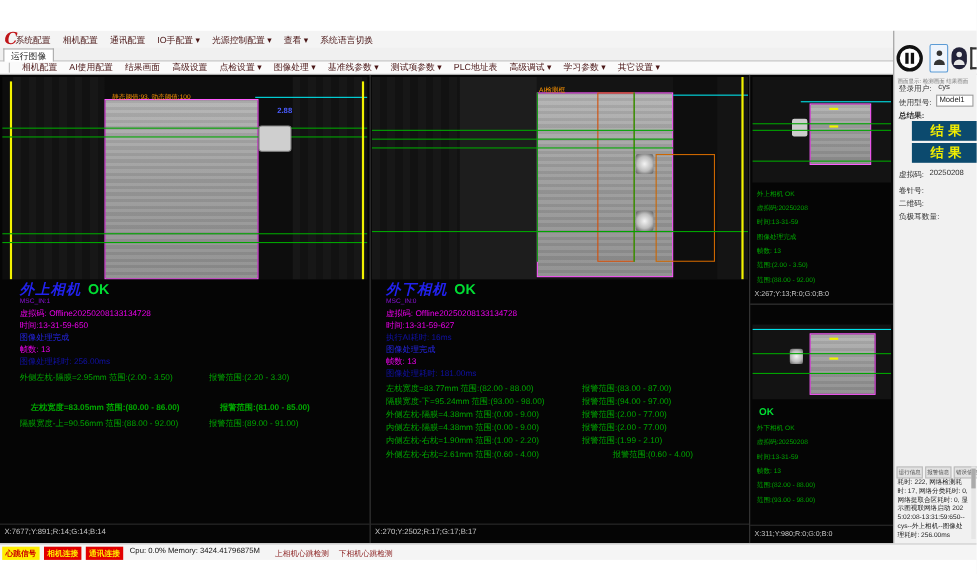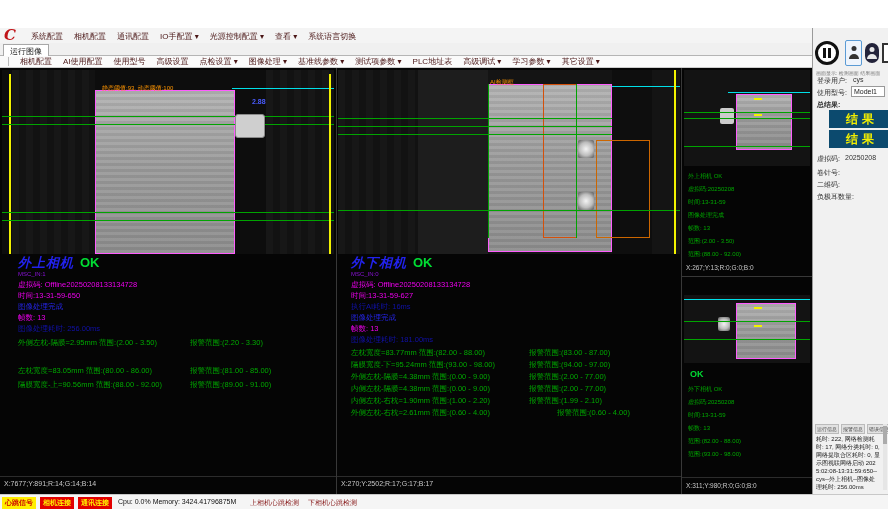--- a/index.html
+++ b/index.html
@@ -8,21 +8,21 @@
   .app { position:relative; width:888px; height:522px; background:#ffffff; overflow:hidden; }
 
   
   .titlebar { position:absolute; left:0; top:0; width:888px; height:28px; background:#f4f4f4; }
   .win-title { position:absolute; left:4px; top:17px; font-size:8px; color:#3a3a3a; }
   .winctl { position:absolute; right:4px; top:15px; display:flex; gap:8px; }
   .winctl span { font-size:8px; color:#555; width:12px; text-align:center; cursor:default; }
 
   .menubar { position:absolute; left:0; top:28px; width:888px; height:15px; background:#f4f4f4; }
   .logo { position:absolute; left:4px; top:-2px; font-family:"DejaVu Serif", serif; font-style:italic; font-weight:bold; font-size:15px; color:#c01418; }
-  .menu-items { position:absolute; left:31px; top:3px; display:flex; gap:11px;align-items:center; }
+  .menu-items { position:absolute; left:14px; top:3px; display:flex; gap:11px;align-items:center; }
   .menu-items span { font-size:8px; color:#4a1616; white-space:nowrap; }
 
   .tabstrip { position:absolute; left:0; top:43px; width:888px; height:13px; background:#f0f0f0; border-bottom:1px solid #b5b5b5; }
   .tab { position:absolute; left:3px; top:1px; padding:1px 6px 2px; background:#ffffff; border:1px solid #a8a8a8; border-bottom:none; font-size:8px; color:#222; }
 
   .toolbar { position:absolute; left:0; top:56px; width:888px; height:12px; background:#fafafa; border-bottom:1px solid #cccccc; display:flex; align-items:center; gap:11px; padding-left:8px; }
   .toolbar .sep { width:1px; height:9px; background:#bbbbbb; }
   .toolbar span.ti { font-size:8px; color:#4a1616; white-space:nowrap; }
 
   
@@ -114,21 +114,21 @@
   </div>
 
   <div class="tabstrip">
     <span class="tab">运行图像</span>
   </div>
 
   <div class="toolbar">
     <span class="sep"></span>
     <span class="ti">相机配置</span>
     <span class="ti">AI使用配置</span>
-    <span class="ti">使用型号</span>
+    <span class="ti">结果画面</span>
     <span class="ti">高级设置</span>
     <span class="ti">点检设置 ▾</span>
     <span class="ti">图像处理 ▾</span>
     <span class="ti">基准线参数 ▾</span>
     <span class="ti">测试项参数 ▾</span>
     <span class="ti">PLC地址表</span>
     <span class="ti">高级调试 ▾</span>
     <span class="ti">学习参数 ▾</span>
     <span class="ti">其它设置 ▾</span>
   </div>
@@ -156,21 +156,21 @@
 
       <span class="cam-title" style="left:18px;top:186px;"><span>外上相机</span><span class="cam-ok">OK</span></span>
       <span class="cam-sub" style="left:18px;top:203px;">MSC_IN:1</span>
       <span class="iline c-mag" style="left:18px;top:212px;">虚拟码: Offline20250208133134728</span>
       <span class="iline c-mag" style="left:18px;top:223px;">时间:13-31-59-650</span>
       <span class="iline c-blue" style="left:18px;top:234px;">图像处理完成</span>
       <span class="iline c-mag" style="left:18px;top:245px;">帧数: 13</span>
       <span class="iline c-dkblue" style="left:18px;top:256px;">图像处理耗时: 256.00ms</span>
 
       <div class="mrow" style="left:18px;top:270px;"><span>外侧左枕-隔膜=2.95mm 范围:(2.00 - 3.50)</span><span class="malarm" style="left:172px;">报警范围:(2.20 - 3.30)</span></div>
-      <div class="mrow" style="left:18px;top:298px;"><span>左枕宽度=83.05mm 范围:(80.00 - 86.00)</span><span class="malarm" style="left:172px;">报警范围:(81.00 - 85.00)</span></div>
+      <div class="mrow" style="left:28px;top:298px;font-weight:bold;"><span>左枕宽度=83.05mm 范围:(80.00 - 86.00)</span><span class="malarm" style="left:172px;">报警范围:(81.00 - 85.00)</span></div>
       <div class="mrow" style="left:18px;top:312px;"><span>隔膜宽度-上=90.56mm 范围:(88.00 - 92.00)</span><span class="malarm" style="left:172px;">报警范围:(89.00 - 91.00)</span></div>
 
       <div class="coords-strip"></div>
       <span class="coords">X:7677;Y:891;R:14;G:14;B:14</span>
     </div>
 
     <div class="vdiv" style="left:336px;"></div>
 
     <div class="view" style="left:337px;width:344px;">
       <div class="scene" style="left:1px;top:2px;width:342px;height:184px;background:#141414;">

